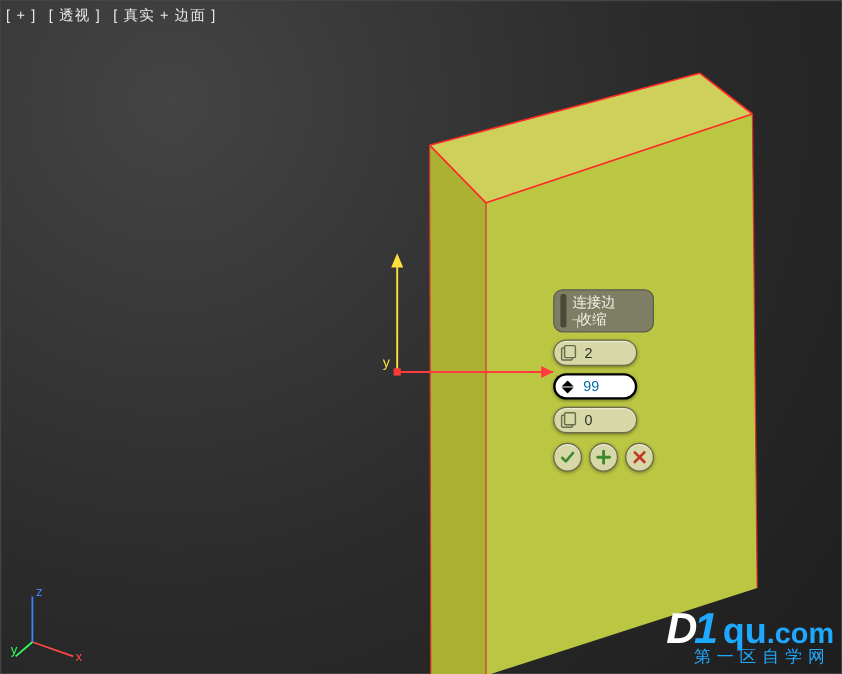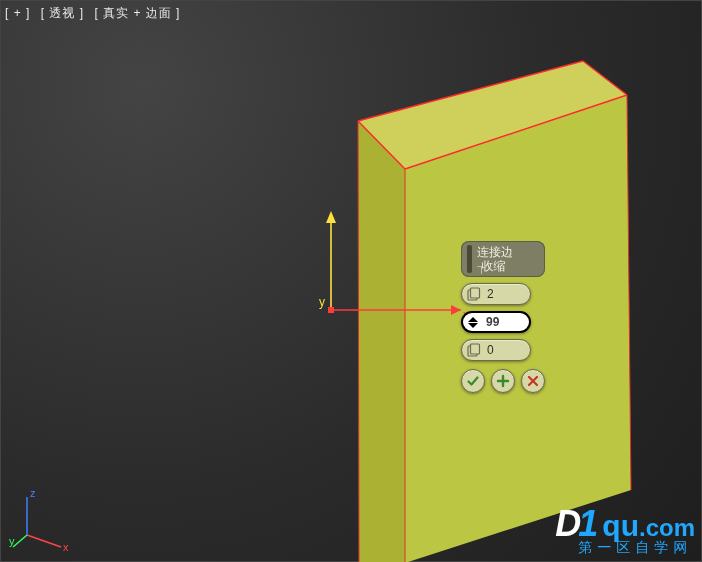--- a/index.html
+++ b/index.html
@@ -96,21 +96,21 @@
     border: 2px solid #000;
   }
   .spinner .sp-icon {
     width: 14px; height: 16px; margin-right: 6px;
     display: flex; flex-direction: column; justify-content: center; align-items: center;
   }
   .spinner .sp-icon svg { display: block; }
   .spinner .sp-val {
     color: #2f2f23; font-size: 12px;
   }
-  .spinner.active .sp-val { color: #404040; font-weight: 700; }
+  .spinner.active .sp-val { color: #0369a1; font-weight: 400; }
   
   .arrws { width: 12px; height: 16px; display: flex; flex-direction: column; justify-content: center; gap:1px; margin-right: 6px;}
   .arrws .tri { width: 0; height: 0; border-left: 5px solid transparent; border-right: 5px solid transparent;}
   .arrws .up  { border-bottom: 5px solid #000; }
   .arrws .dn  { border-top: 5px solid #000; }
   
   .btnrow { display: flex; gap: 6px; align-items: center; margin-top: 2px;}
   .circ {
     width: 22px; height: 22px; border-radius: 50%;
     background: #d7d8a7;

